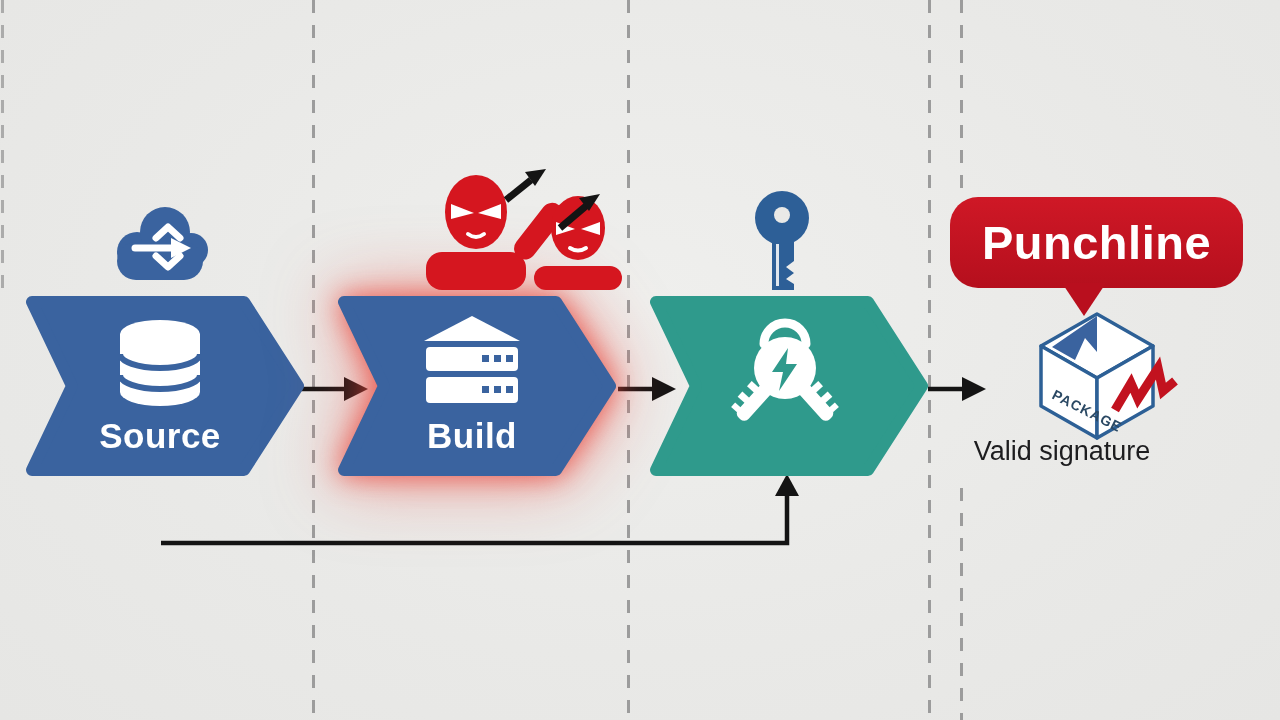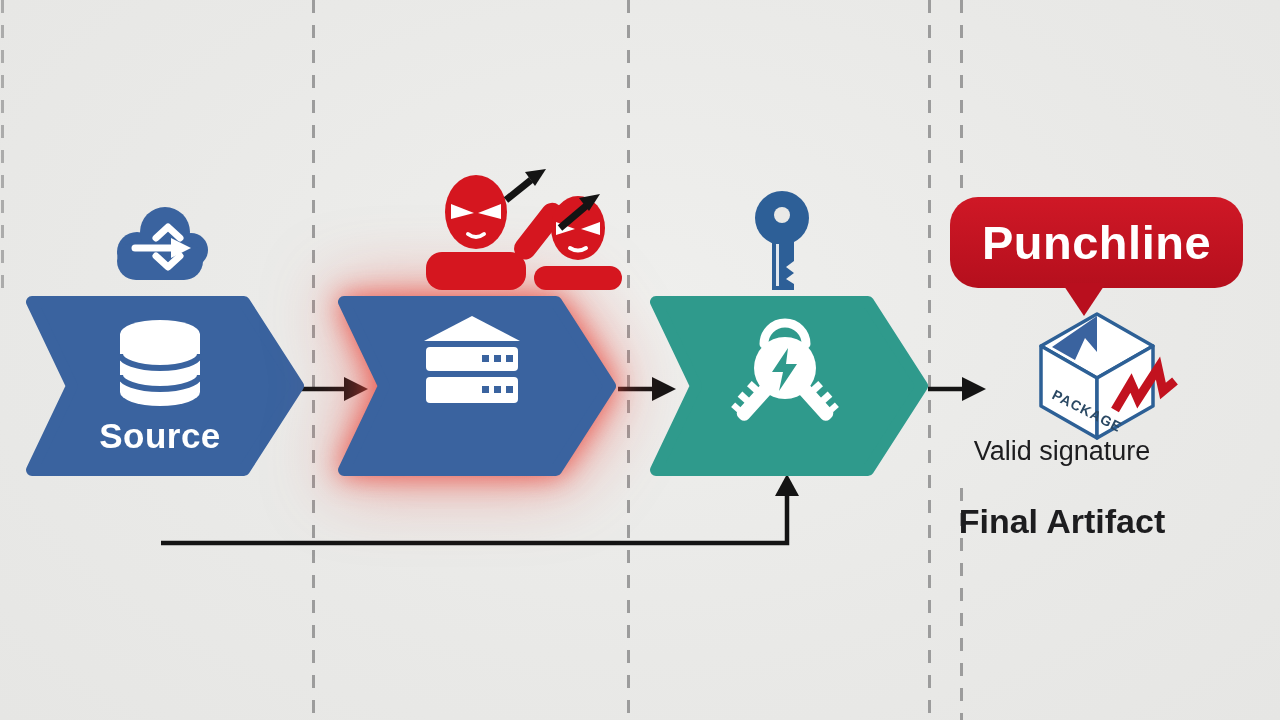--- a/index.html
+++ b/index.html
@@ -102,20 +102,21 @@
       <polygon points="50,2 98,27 2,27" fill="#fff"></polygon>
       <rect x="4" y="33" width="92" height="24" rx="4" fill="#fff"></rect>
       <rect x="60" y="41" width="7" height="7" fill="var(--blue)"></rect>
       <rect x="72" y="41" width="7" height="7" fill="var(--blue)"></rect>
       <rect x="84" y="41" width="7" height="7" fill="var(--blue)"></rect>
       <rect x="4" y="63" width="92" height="26" rx="4" fill="#fff"></rect>
       <rect x="60" y="72" width="7" height="7" fill="var(--blue)"></rect>
       <rect x="72" y="72" width="7" height="7" fill="var(--blue)"></rect>
       <rect x="84" y="72" width="7" height="7" fill="var(--blue)"></rect>
     </svg>
+    <div class="stage-label">Build</div>
   </div>
 
   <div class="stage" style="left:644px;">
     <svg class="chev chev-teal" width="285" height="180" viewBox="0 0 285 180">
       <polygon points="12,6 224,6 278,90 224,174 12,174 52,90"></polygon>
     </svg>
     <svg class="stage-icon" style="left:80px; top:6px;" width="122" height="140" viewBox="0 0 122 140">
       <path d="M40 42 a21 21 0 1 1 42 0" fill="none" stroke="#fff" stroke-width="9" stroke-linecap="round"></path>
       <g transform="rotate(42 61 66)">
         <rect x="54" y="86" width="14" height="48" rx="6" fill="#fff"></rect>
@@ -190,15 +191,14 @@
       <polygon points="72,16 128,48 72,80 16,48"></polygon>
       <polygon points="16,48 72,80 72,140 16,108"></polygon>
       <polygon points="72,80 128,48 128,108 72,140"></polygon>
     </g>
     <polygon points="27,49 72,18 72,54 60,40 50,62" fill="var(--blue)"></polygon>
     <text x="26" y="100" transform="rotate(27 26 100)" font-size="14" font-weight="600" letter-spacing="1" fill="#2b4964">PACKAGE</text>
     <path d="M90 112 L106 85 L113 101 L133 70 L138 93 L150 83" fill="none" stroke="var(--sigRed)" stroke-width="9" stroke-linejoin="miter"></path>
   </svg>
 
   <div class="caption caption-valid">Valid signature</div>
-  <div class="caption caption-final">Final Artifact</div>
 
 </div>
 
 </body></html>

